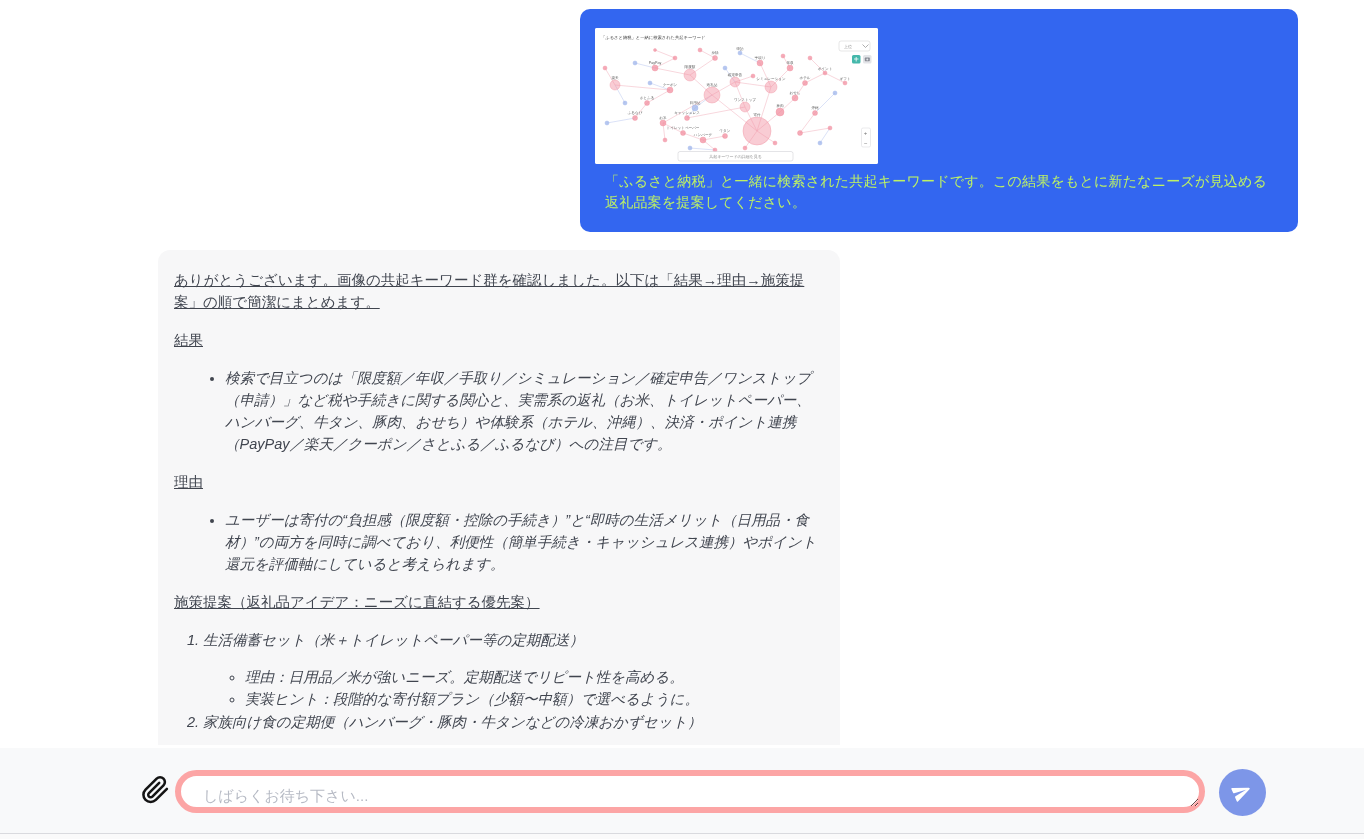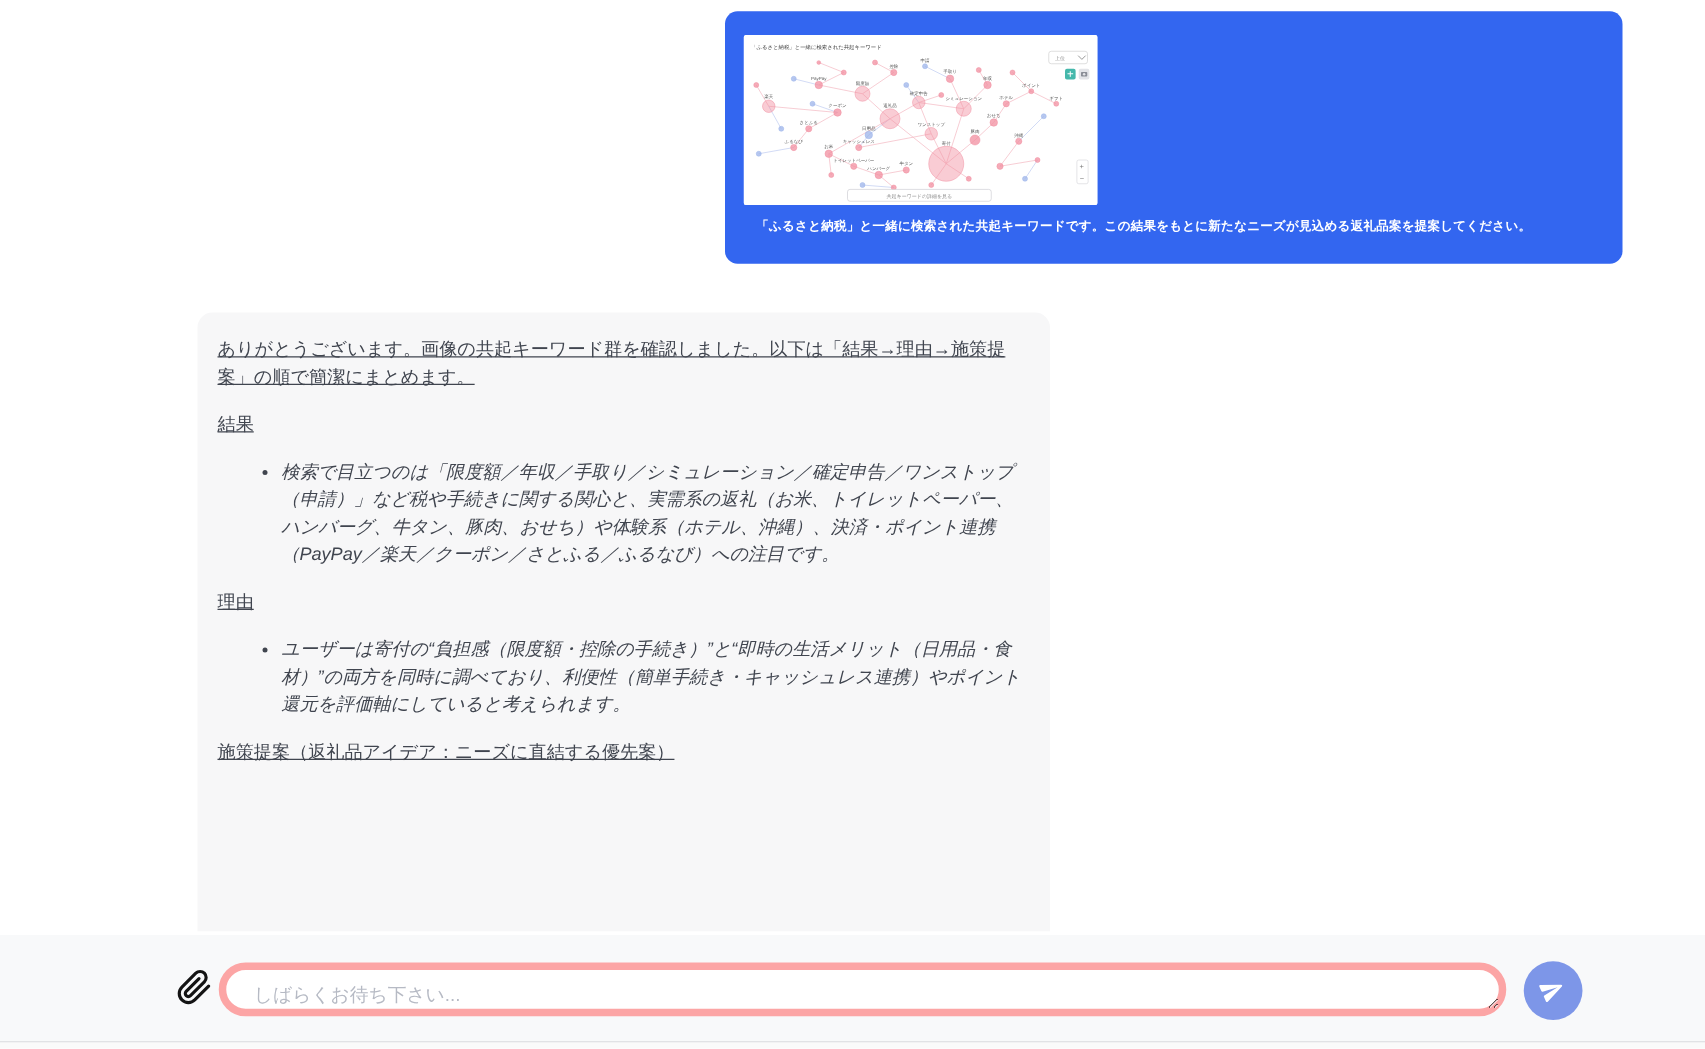--- a/index.html
+++ b/index.html
@@ -10,21 +10,21 @@
   }
   
   .user-bubble{
     position:absolute;left:580px;top:9px;width:718px;box-sizing:border-box;
     background:#3366f0;border-radius:10px;
     padding:19px 14px 19px 15px;
   }
   .thumb{width:283px;height:136px;background:#fff;border-radius:2px;overflow:hidden;}
   .thumb svg{display:block;width:283px;height:136px;}
   .user-caption{
-    color:#ffffff;font-weight:700;font-size:10px;line-height:21px;
+    color:#bef264;font-weight:400;font-size:14px;line-height:21px;
     margin-top:7px;padding:0 10px 0 10px;letter-spacing:.2px;
   }
   
   .assistant-bubble{
     position:absolute;left:158px;top:250px;width:682px;height:495px;
     box-sizing:border-box;background:#f7f7f8;border-radius:12px 12px 0 0;
     padding:19px 20px 0 16px;overflow:hidden;
     color:#40454f;font-size:14.5px;line-height:22px;
   }
   .assistant-bubble p{margin:0 0 16px 0;text-decoration:underline;}
@@ -234,20 +234,32 @@
     <p>ありがとうございます。画像の共起キーワード群を確認しました。以下は「結果→理由→施策提案」の順で簡潔にまとめます。</p>
     <p>結果</p>
     <ul class="main">
       <li>検索で目立つのは「限度額／年収／手取り／シミュレーション／確定申告／ワンストップ（申請）」など税や手続きに関する関心と、実需系の返礼（お米、トイレットペーパー、ハンバーグ、牛タン、豚肉、おせち）や体験系（ホテル、沖縄）、決済・ポイント連携（PayPay／楽天／クーポン／さとふる／ふるなび）への注目です。</li>
     </ul>
     <p>理由</p>
     <ul class="main">
       <li>ユーザーは寄付の“負担感（限度額・控除の手続き）”と“即時の生活メリット（日用品・食材）”の両方を同時に調べており、利便性（簡単手続き・キャッシュレス連携）やポイント還元を評価軸にしていると考えられます。</li>
     </ul>
     <p>施策提案（返礼品アイデア：ニーズに直結する優先案）</p>
+    <ol>
+      <li>
+        <span>生活備蓄セット（米＋トイレットペーパー等の定期配送）</span>
+        <ul class="sub">
+          <li>理由：日用品／米が強いニーズ。定期配送でリピート性を高める。</li>
+          <li>実装ヒント：段階的な寄付額プラン（少額〜中額）で選べるように。</li>
+        </ul>
+      </li>
+      <li>
+        <span>家族向け食の定期便（ハンバーグ・豚肉・牛タンなどの冷凍おかずセット）</span>
+      </li>
+    </ol>
   </div>
 
   <div class="composer">
     <button class="attach-btn">
       <svg viewBox="0 0 24 24" width="29" height="32" fill="none" stroke="#141414" stroke-width="2.1" stroke-linecap="round" stroke-linejoin="round">
         <path d="M21.44 11.05l-9.19 9.19a6 6 0 0 1-8.49-8.49l9.19-9.19a4 4 0 1 1 5.66 5.66l-9.2 9.19a2 2 0 0 1-2.83-2.83l8.49-8.48"></path>
       </svg>
     </button>
     <textarea placeholder="しばらくお待ち下さい..." style=""></textarea>
     <button class="send-btn">

